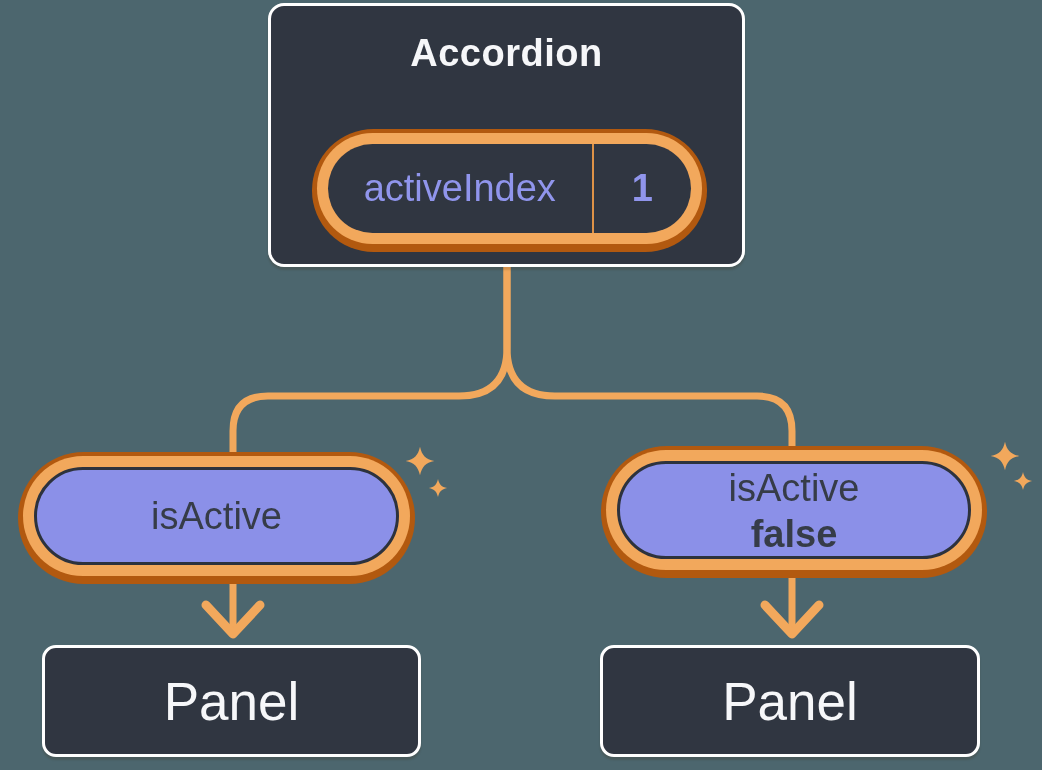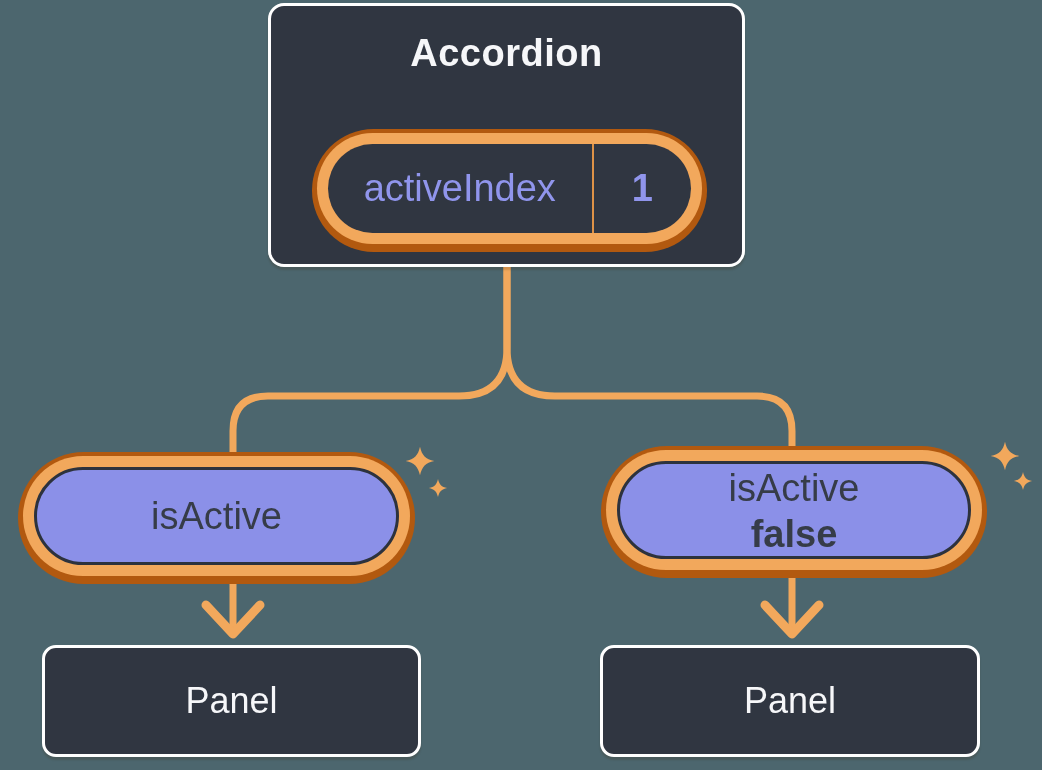--- a/index.html
+++ b/index.html
@@ -95,21 +95,21 @@
   .left-pill .pill-section.name,.right-pill .pill-section.name{flex:58 0 0;}
   .left-pill .pill-section.value,.right-pill .pill-section.value{flex:42 0 0;}
 
   .panel-node{
     height:112px;border-radius:14px;
     display:flex;align-items:center;justify-content:center;
   }
   .panel-left{left:42px;top:645px;width:379px;}
   .panel-right{left:600px;top:645px;width:380px;}
   .panel-label{
-    font-size:36px;font-weight:500;color:var(--c-node_text);
+    font-size:53px;font-weight:500;color:var(--c-node_text);
   }
 </style>
 </head>
 <body>
 
 <div class="canvas">
 
   <svg class="connector-layer" width="1042" height="770" viewBox="0 0 1042 770">
     <g fill="none" stroke="var(--c-orange)" stroke-width="7" stroke-linecap="round" stroke-linejoin="round">
       <path d="M507 266 V348 Q507 396 459 396 H268 Q233 396 233 431 V632"></path>

